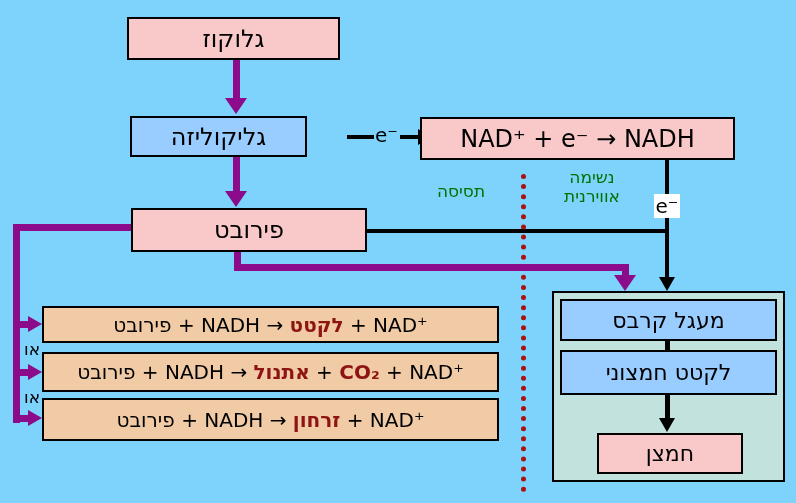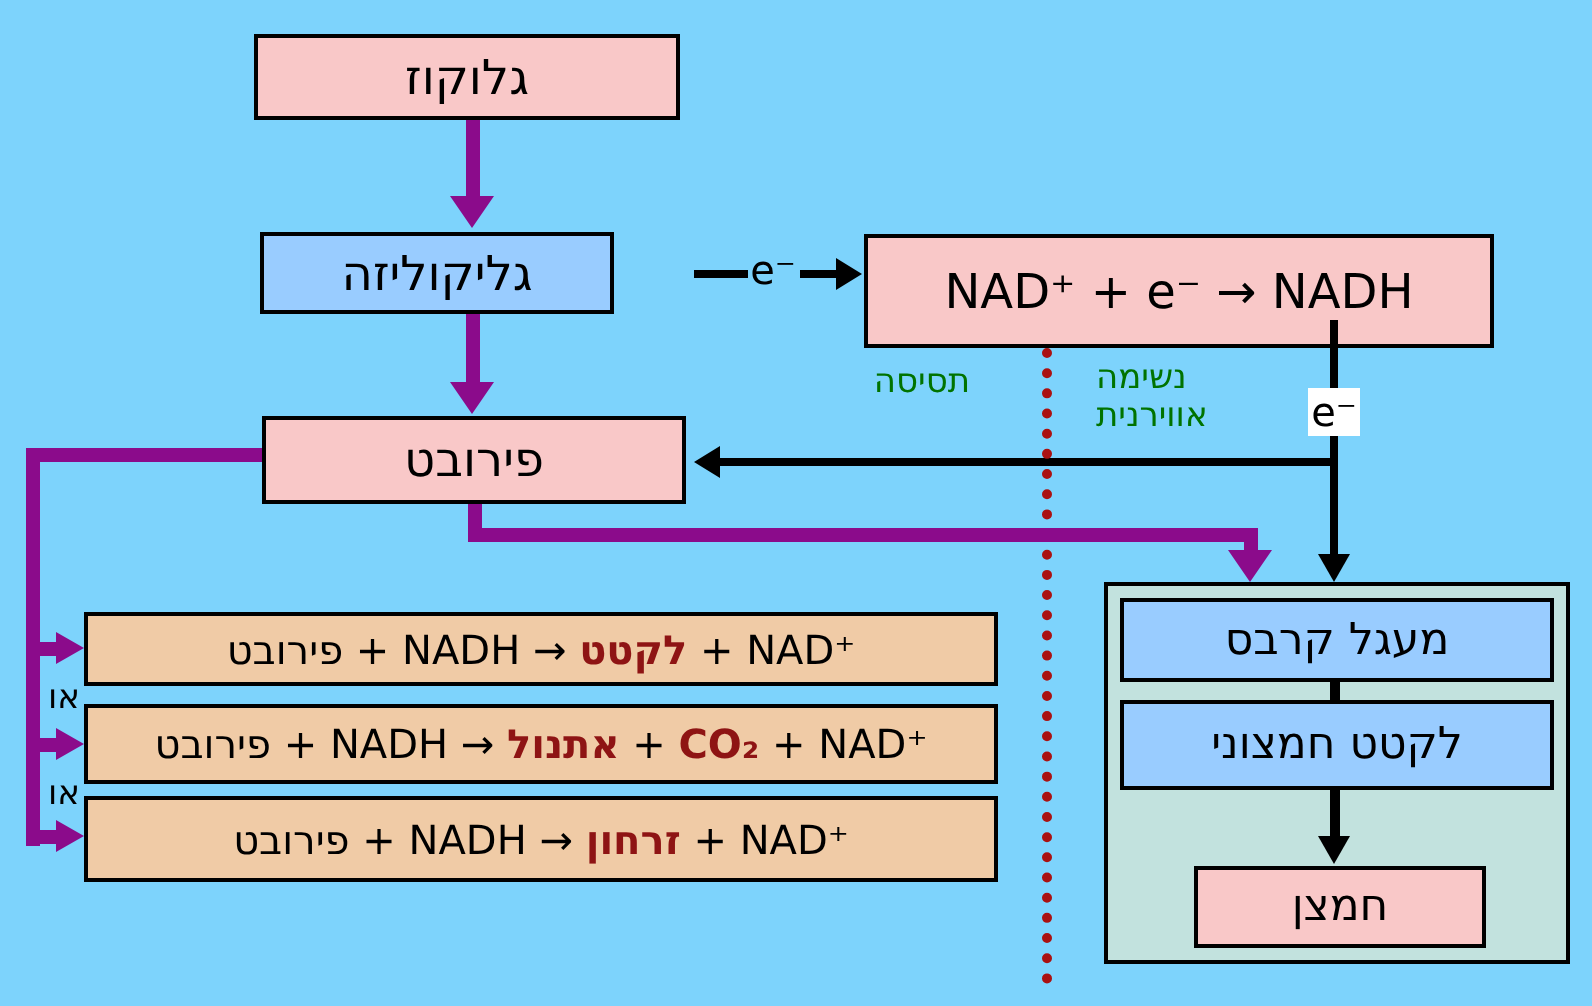--- a/index.html
+++ b/index.html
@@ -21,21 +21,21 @@
   .ah-p-right{border-top:8px solid transparent;border-bottom:8px solid transparent;border-left:14px solid var(--purple);}
   .ah-k-down{border-left:8px solid transparent;border-right:8px solid transparent;border-top:14px solid #000;}
   .ah-k-left{border-top:8px solid transparent;border-bottom:8px solid transparent;border-right:13px solid #000;}
   .ah-k-right{border-top:8px solid transparent;border-bottom:8px solid transparent;border-left:13px solid #000;}
   .lbl{position:absolute;color:#000;}
   .green{color:var(--green);}
   .elabel{font-size:20px;text-align:center;}
   .dotted{position:absolute;width:0;border-left:5px dotted var(--dot);}
   .eq{direction:ltr;font-size:20px;white-space:nowrap;}
   .prod{color:var(--dred);font-weight:bold;}
-  .center-txt{line-height:19px;margin-top:12px;}
+  .center-txt{text-align:center;line-height:19px;}
 </style>
 </head>
 <body>
 
 <div id="canvas">
 
   <div class="box pink f24" style="left:127px;top:17px;width:213px;height:43px;">
     <span>גלוקוז</span>
   </div>
 
@@ -44,21 +44,21 @@
 
   <div class="box blue f24" style="left:130px;top:116px;width:177px;height:41px;">
     <span>גליקוליזה</span>
   </div>
 
   <div class="seg" style="left:347px;top:135px;width:27px;height:4px;"></div>
   <div class="lbl elabel" style="left:374px;top:123px;width:25px;">e⁻</div>
   <div class="seg" style="left:400px;top:135px;width:18px;height:4px;"></div>
   <div class="ah ah-k-right" style="left:418px;top:129px;"></div>
 
-  <div class="box pink f24" style="left:432px;top:117px;width:315px;height:57px;">
+  <div class="box pink f24" style="left:420px;top:117px;width:315px;height:43px;">
     <span style="direction:ltr;white-space:nowrap;">NAD⁺ + e⁻ → NADH</span>
   </div>
 
   <div class="seg" style="left:665px;top:160px;width:4px;height:117px;"></div>
   <div class="lbl elabel" style="left:654px;top:194px;width:26px;background:#fff;">e⁻</div>
   <div class="ah ah-k-down" style="left:659px;top:277px;"></div>
 
   <div class="seg" style="left:360px;top:229px;width:307px;height:4px;"></div>
   <div class="ah ah-k-left" style="left:347px;top:223px;"></div>
 
@@ -66,21 +66,21 @@
   <div class="lbl green f17 center-txt" style="left:548px;top:168px;width:88px;">
     <div>נשימה</div>
     <div>אווירנית</div>
   </div>
 
   <div class="dotted" style="left:521px;top:174px;height:318px;"></div>
 
   <div class="seg pseg" style="left:233px;top:157px;width:7px;height:34px;"></div>
   <div class="ah ah-p-down" style="left:225px;top:191px;"></div>
 
-  <div class="box pink f24" style="left:131px;top:208px;width:212px;height:44px;">
+  <div class="box pink f24" style="left:131px;top:208px;width:236px;height:44px;">
     <span>פירובט</span>
   </div>
 
   <div class="seg pseg" style="left:13px;top:224px;width:118px;height:7px;"></div>
   <div class="seg pseg" style="left:13px;top:224px;width:7px;height:199px;"></div>
 
   <div class="seg pseg" style="left:17px;top:321px;width:11px;height:7px;"></div>
   <div class="ah ah-p-right" style="left:28px;top:316px;"></div>
   <div class="seg pseg" style="left:17px;top:369px;width:11px;height:7px;"></div>
   <div class="ah ah-p-right" style="left:28px;top:364px;"></div>

